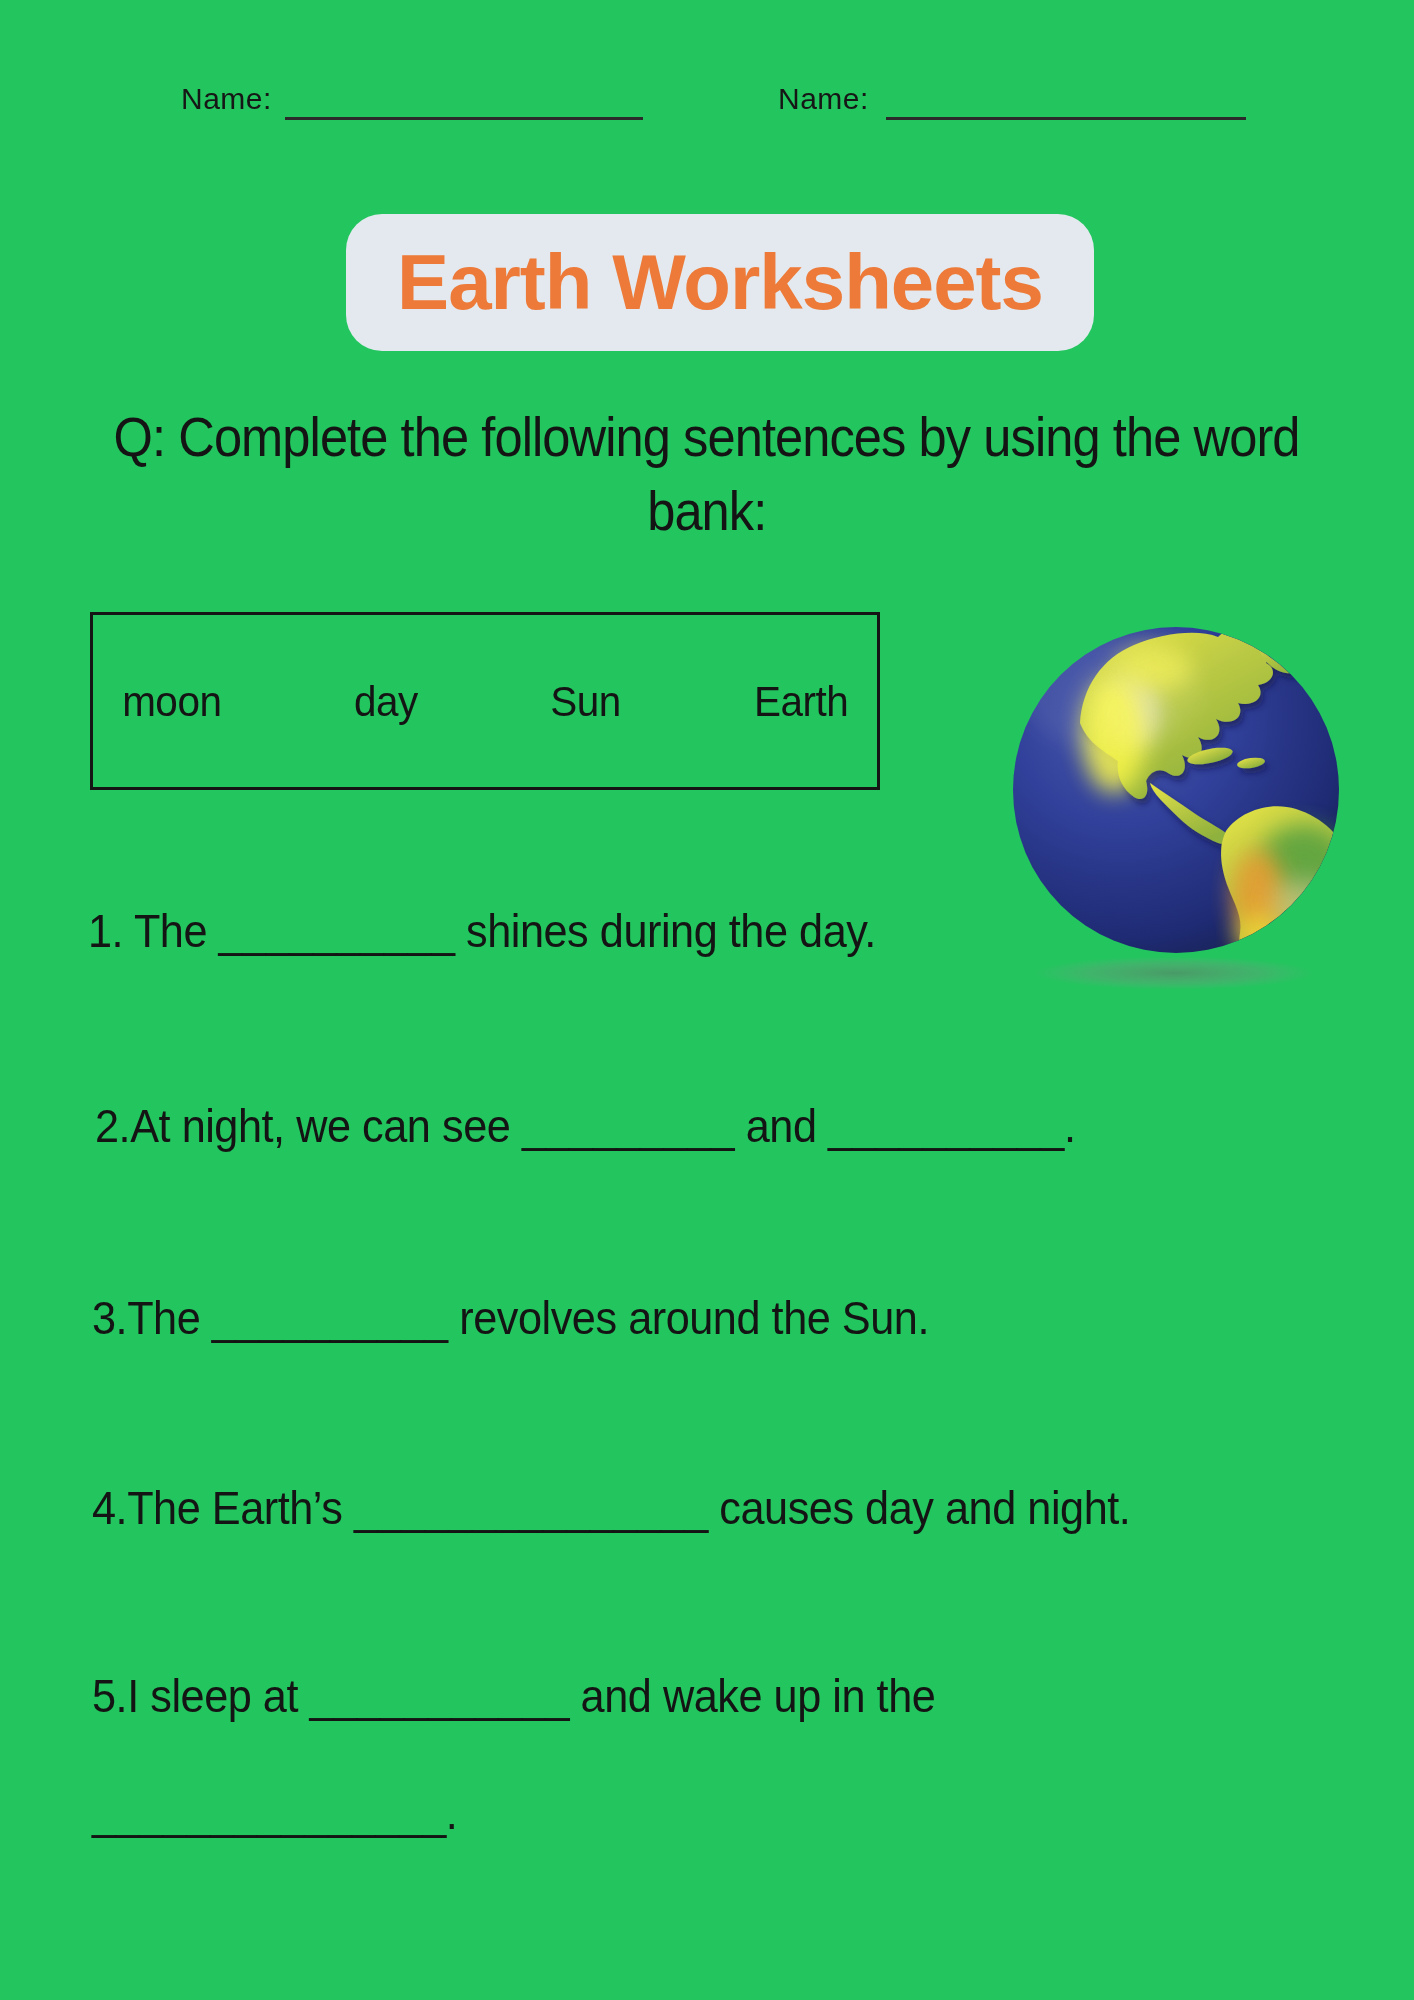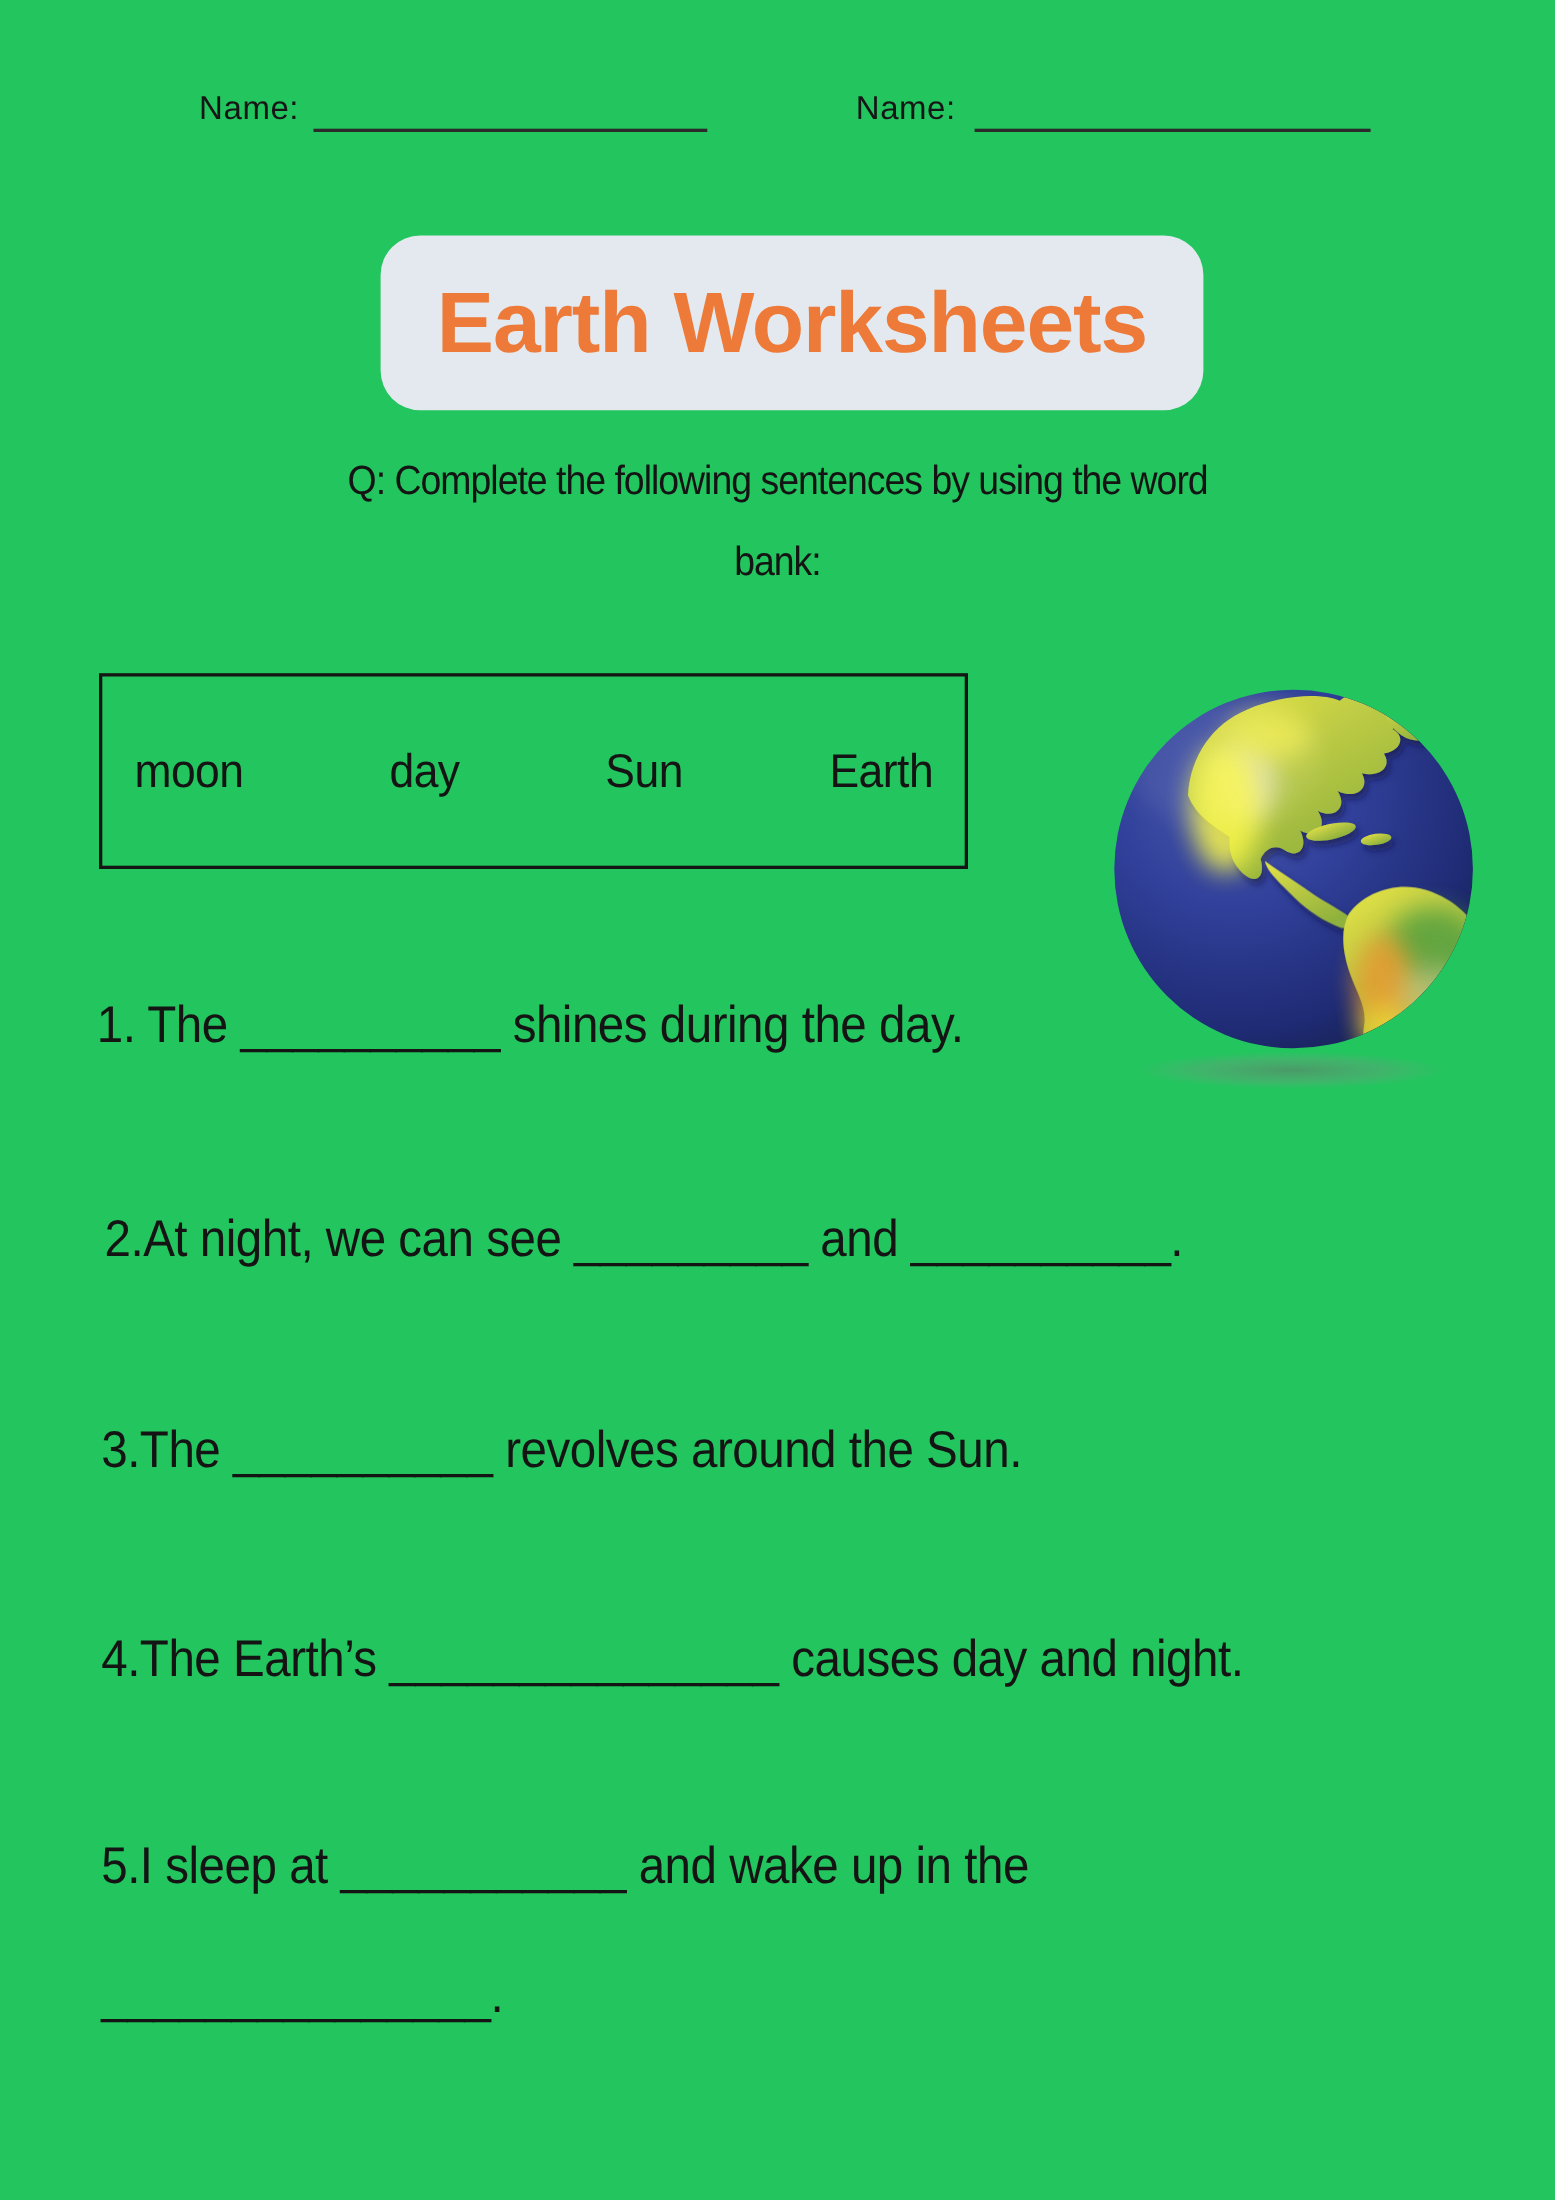--- a/index.html
+++ b/index.html
@@ -24,38 +24,38 @@
   .hdr-line{
     position:absolute;
     border-bottom:3px solid #2b2b2b;
     height:0;
   }
   .name-line{left:285px;top:117px;width:358px;}
   .date-line{left:886px;top:117px;width:360px;}
   
   .title-pill{
     position:absolute;
-    left:346px;top:214px;width:748px;height:159px;
+    left:346px;top:214px;width:748px;height:137px;
     background:#e3e9ee;
     border-radius:36px;
     display:flex;align-items:center;justify-content:center;
   }
   .title-text{
     font-size:78px;
     font-weight:bold;
     color:#ed7a38;
     letter-spacing:-1px;
     white-space:nowrap;
   }
   
   .prompt{
     position:absolute;
     left:0;right:0;top:400px;
     text-align:center;
-    font-size:37px;
+    font-size:55px;
     line-height:74px;
     color:#141414;
     letter-spacing:-1px;
   }
   .prompt .cond{display:inline-block;transform:scaleX(.92);transform-origin:center;white-space:nowrap;}
   
   .word-bank{
     position:absolute;
     left:90px;top:612px;width:790px;height:178px;
     border:3px solid #151515;

